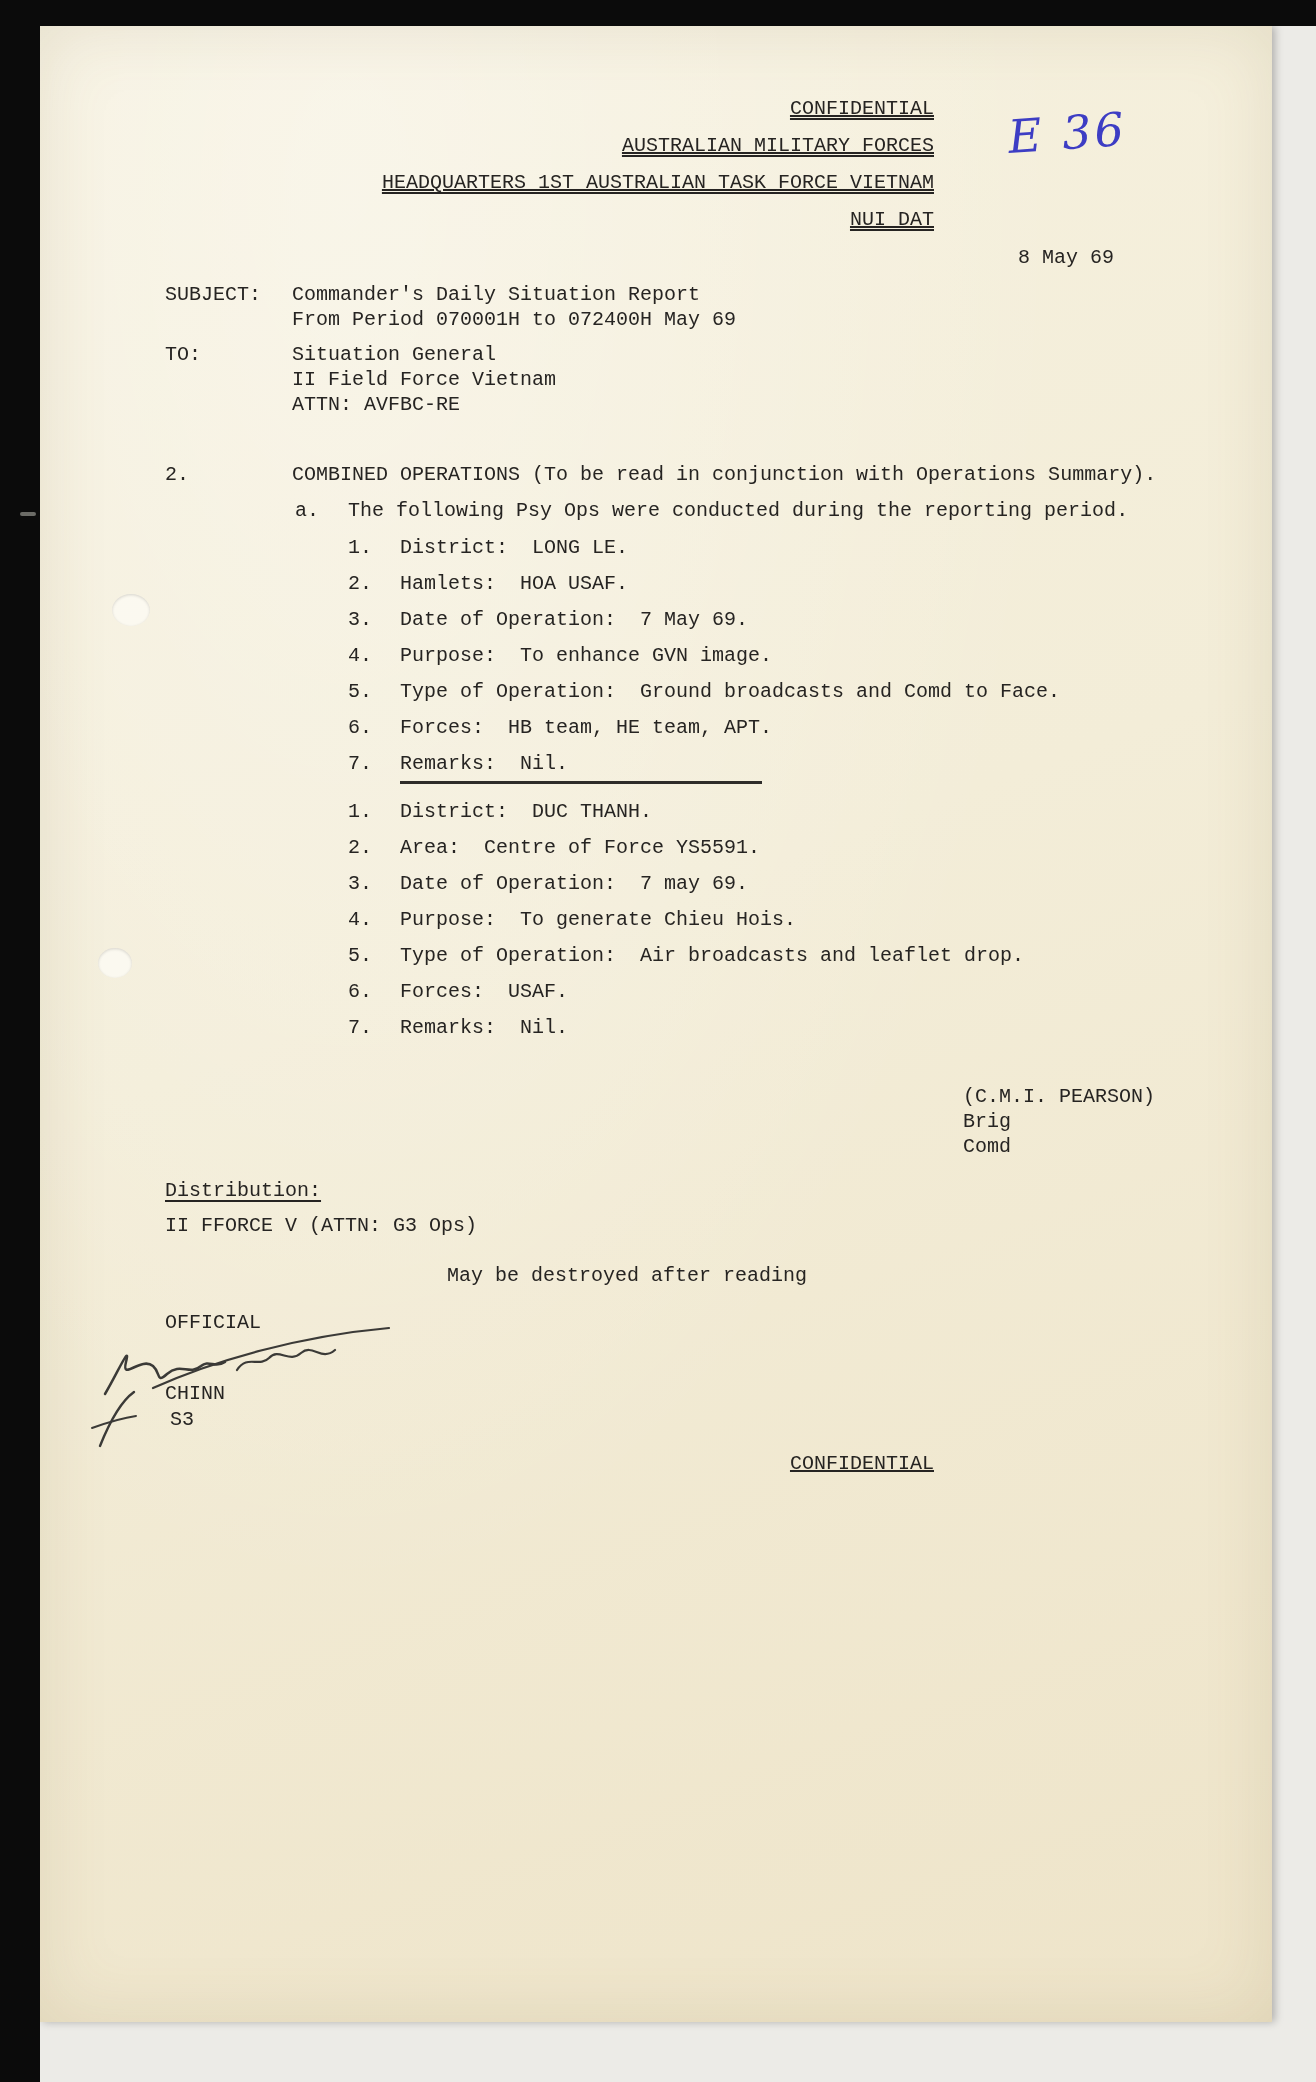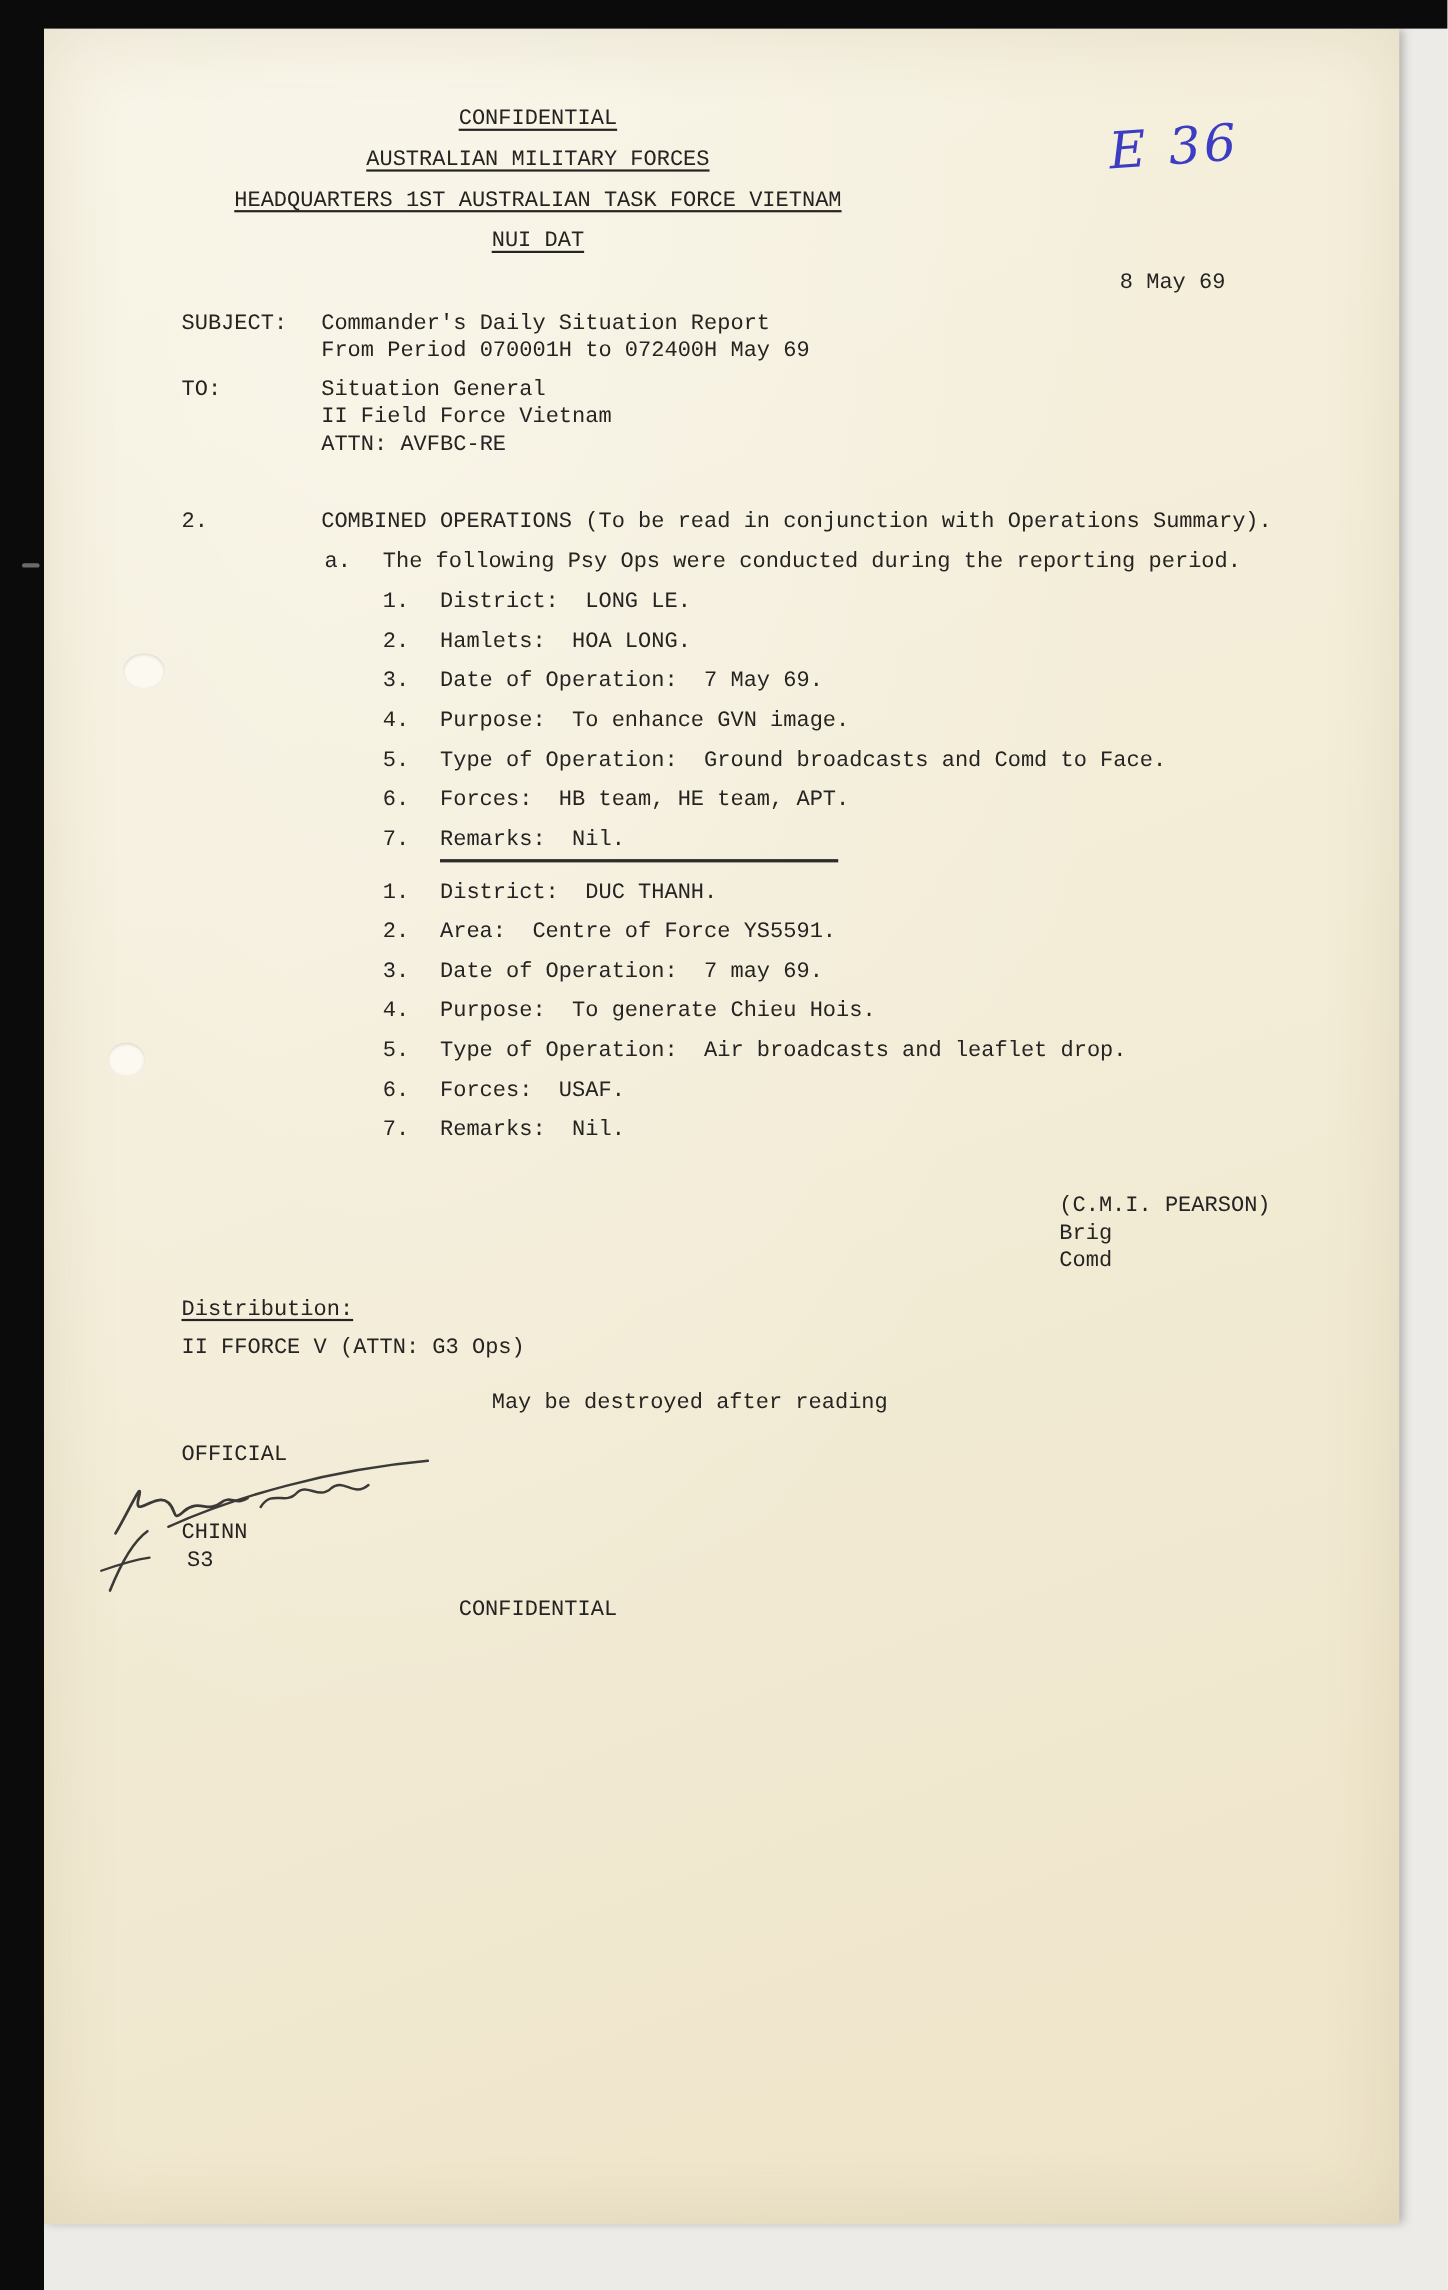--- a/index.html
+++ b/index.html
@@ -21,21 +21,21 @@
   .punch-hole {
     position:absolute; border-radius:50%;
     background:rgba(252,250,242,0.9);
     box-shadow: inset 0 1px 3px rgba(0,0,0,0.15);
   }
   .hole-1 { left:72px; top:568px; width:38px; height:32px; }
   .hole-2 { left:58px; top:922px; width:34px; height:30px; }
   .content { position:absolute; left:0; top:0; width:1316px; height:2082px; }
   .content .abs { position:absolute; font-size:20px; line-height:23px; color:#262422; }
   .content span { white-space:pre; }
-  .center-row { left:44px; width:890px; text-align:center; }
+  .center-row { left:44px; width:890px; text-align:right;text-decoration:underline; }
   .ul { text-decoration:underline; text-underline-offset:4px; text-decoration-thickness:2px; }
   .w127 { display:inline-block; width:127px; }
   .w53 { display:inline-block; width:53px; }
   .w52 { display:inline-block; width:52px; }
   .sep-line { position:absolute; left:400px; top:781px; width:362px; height:3px; background:#2e2c29; }
   .handnote {
     position:absolute; left:1008px; top:106px;
     font-family:"DejaVu Serif", serif; font-style:italic;
     font-size:46px; color:#3d3dc4; transform:rotate(-4deg);
     letter-spacing:3px;
@@ -75,21 +75,21 @@
     <div class="abs" style="left:292px; top:308px"><span>From Period 070001H to 072400H May 69</span></div>
 
     <div class="abs" style="left:165px; top:343px"><span class="w127">TO:</span><span>Situation General</span></div>
     <div class="abs" style="left:292px; top:368px"><span>II Field Force Vietnam</span></div>
     <div class="abs" style="left:292px; top:393px"><span>ATTN: AVFBC-RE</span></div>
 
     <div class="abs" style="left:165px; top:463px"><span class="w127">2.</span><span>COMBINED OPERATIONS (To be read in conjunction with Operations Summary).</span></div>
     <div class="abs" style="left:295px; top:499px"><span class="w53">a.</span><span>The following Psy Ops were conducted during the reporting period.</span></div>
 
     <div class="abs" style="left:348px; top:536px"><span class="w52">1.</span><span>District:  LONG LE.</span></div>
-    <div class="abs" style="left:348px; top:572px"><span class="w52">2.</span><span>Hamlets:  HOA LONG.</span></div>
+    <div class="abs" style="left:348px; top:572px"><span class="w52">2.</span><span>Hamlets:  HOA USAF.</span></div>
     <div class="abs" style="left:348px; top:608px"><span class="w52">3.</span><span>Date of Operation:  7 May 69.</span></div>
     <div class="abs" style="left:348px; top:644px"><span class="w52">4.</span><span>Purpose:  To enhance GVN image.</span></div>
     <div class="abs" style="left:348px; top:680px"><span class="w52">5.</span><span>Type of Operation:  Ground broadcasts and Comd to Face.</span></div>
     <div class="abs" style="left:348px; top:716px"><span class="w52">6.</span><span>Forces:  HB team, HE team, APT.</span></div>
     <div class="abs" style="left:348px; top:752px"><span class="w52">7.</span><span>Remarks:  Nil.</span></div>
 
     <div class="sep-line"></div>
 
     <div class="abs" style="left:348px; top:800px"><span class="w52">1.</span><span>District:  DUC THANH.</span></div>
     <div class="abs" style="left:348px; top:836px"><span class="w52">2.</span><span>Area:  Centre of Force YS5591.</span></div>

